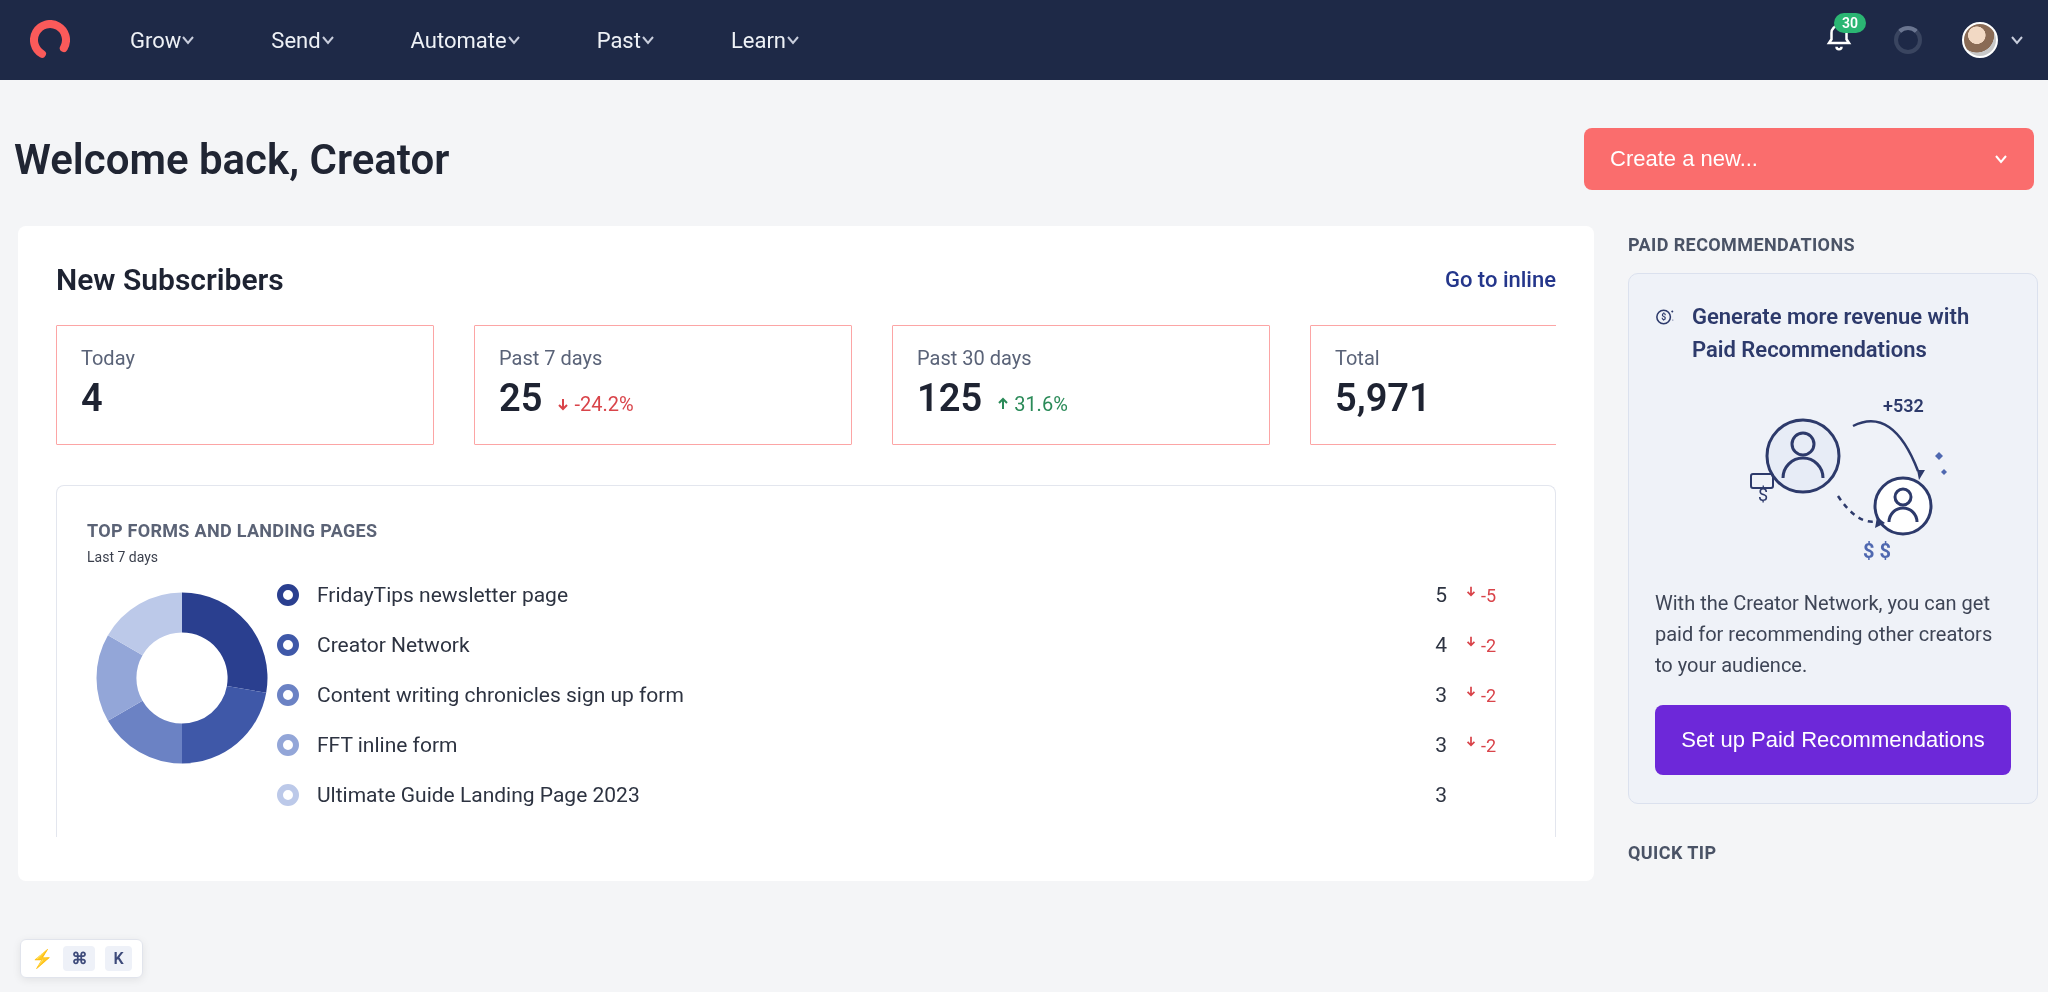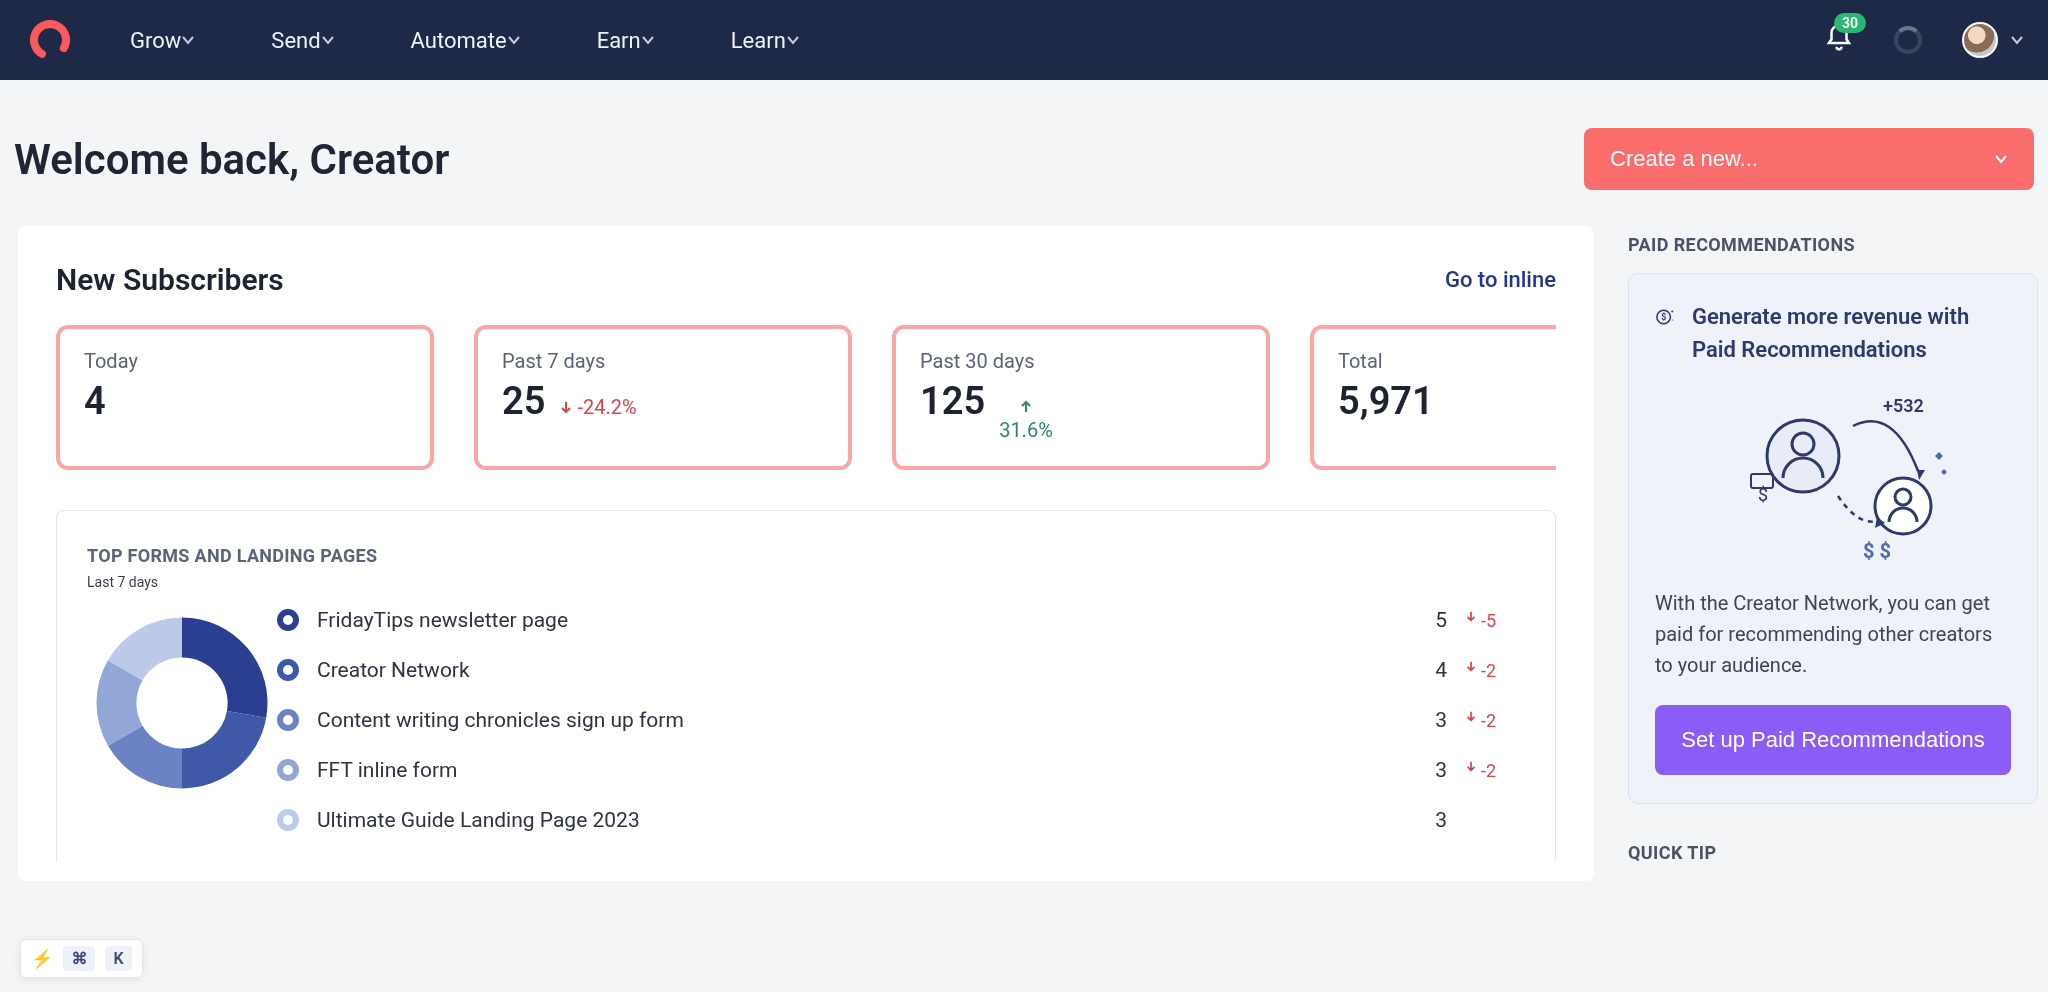--- a/index.html
+++ b/index.html
@@ -132,42 +132,42 @@
     white-space: nowrap;
   }
   
   .stats {
     display: flex;
     gap: 40px;
     margin-bottom: 40px;
     overflow: hidden;
   }
   .stat-card {
-    border: 4px solid #fca5a5;
-    border-radius: 12px;
+    border: 1px solid #fca5a5;
+    border-radius: 1px;
     padding: 20px 24px 24px 24px;
     flex: 0 0 378px;
   }
   .stat-label {
     color: #5a6378;
     font-size: 20px;
     margin-bottom: 6px;
   }
   .stat-row {
     display: flex;
     align-items: baseline;
     gap: 14px;
   }
   .stat-value {
     font-size: 38px;
     font-weight: 600;
     color: #1e2332;
   }
   .delta-down { color: #d9444a; font-size: 20px; display:flex; align-items:center; gap:4px;}
-  .delta-up { color: #2a8a58; font-size: 20px; display:flex; align-items:center; gap:4px;flex-direction:column;}
+  .delta-up { color: #2a8a58; font-size: 20px; display:flex; align-items:center; gap:4px;}
   
   .subcard {
     border: 1px solid #e3e6ee;
     border-top-left-radius: 8px;
     border-top-right-radius: 8px;
     border-bottom: none;
     padding: 34px 30px 30px 30px;
   }
   .subcard-title {
     font-size: 18px;
@@ -248,21 +248,21 @@
     display: block;
   }
   .promo-desc {
     color: #3e4556;
     font-size: 20px;
     line-height: 1.55;
     margin-bottom: 24px;
   }
   .promo-btn {
     width: 100%;
-    background: #8b5cf6;
+    background: #6d28d9;
     color: #fff;
     border: none;
     border-radius: 8px;
     padding: 20px 10px;
     font-size: 22px;
     font-weight: 500;
     cursor: pointer;
     line-height: 1.35;
   }
   
@@ -309,21 +309,21 @@
           <polyline points="2,4 7,10 12,4"></polyline>
         </svg>
     </div>
     <div class="nav-item">
       <span>Automate</span>
       <svg class="chevron-down" viewBox="0 0 14 14">
           <polyline points="2,4 7,10 12,4"></polyline>
         </svg>
     </div>
     <div class="nav-item">
-      <span>Earn</span>
+      <span>Past</span>
       <svg class="chevron-down" viewBox="0 0 14 14">
           <polyline points="2,4 7,10 12,4"></polyline>
         </svg>
     </div>
     <div class="nav-item">
       <span>Learn</span>
       <svg class="chevron-down" viewBox="0 0 14 14">
           <polyline points="2,4 7,10 12,4"></polyline>
         </svg>
     </div>

